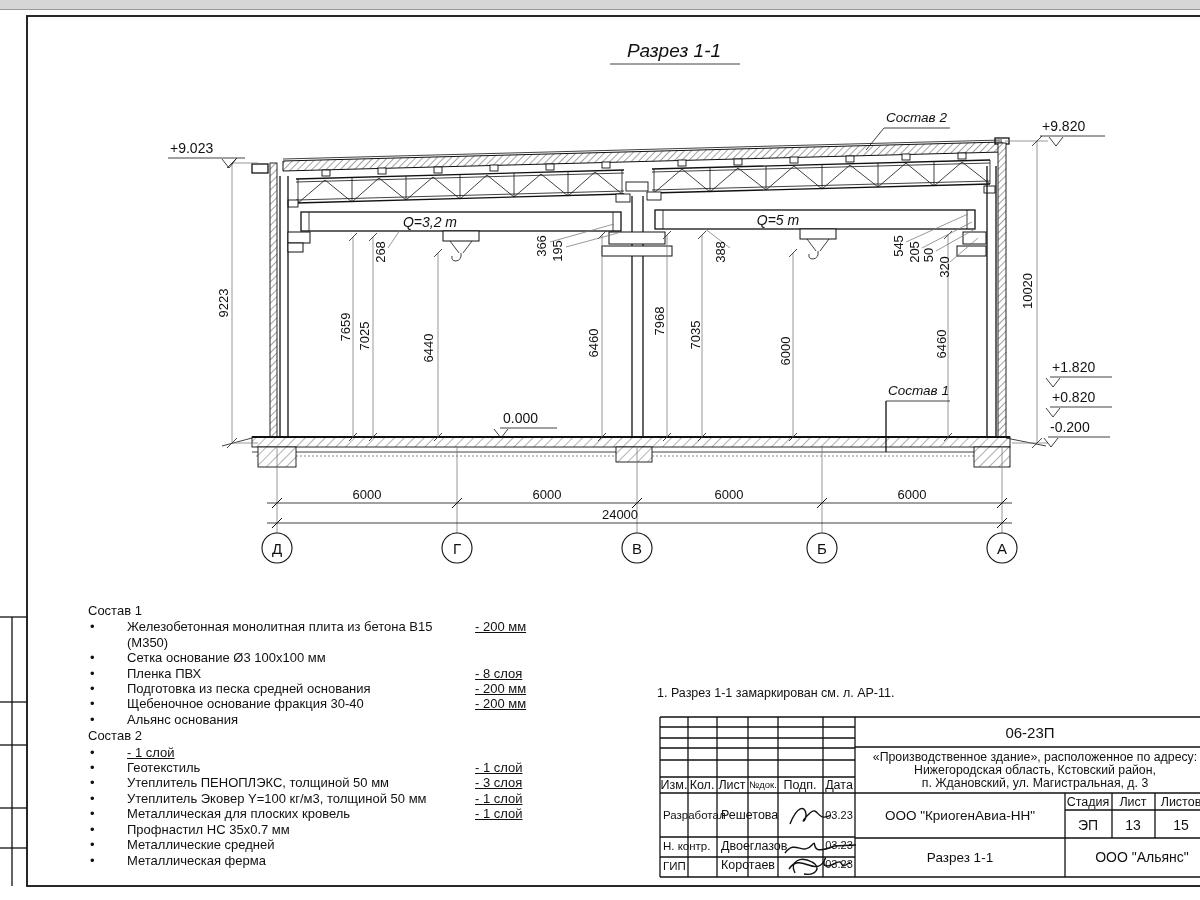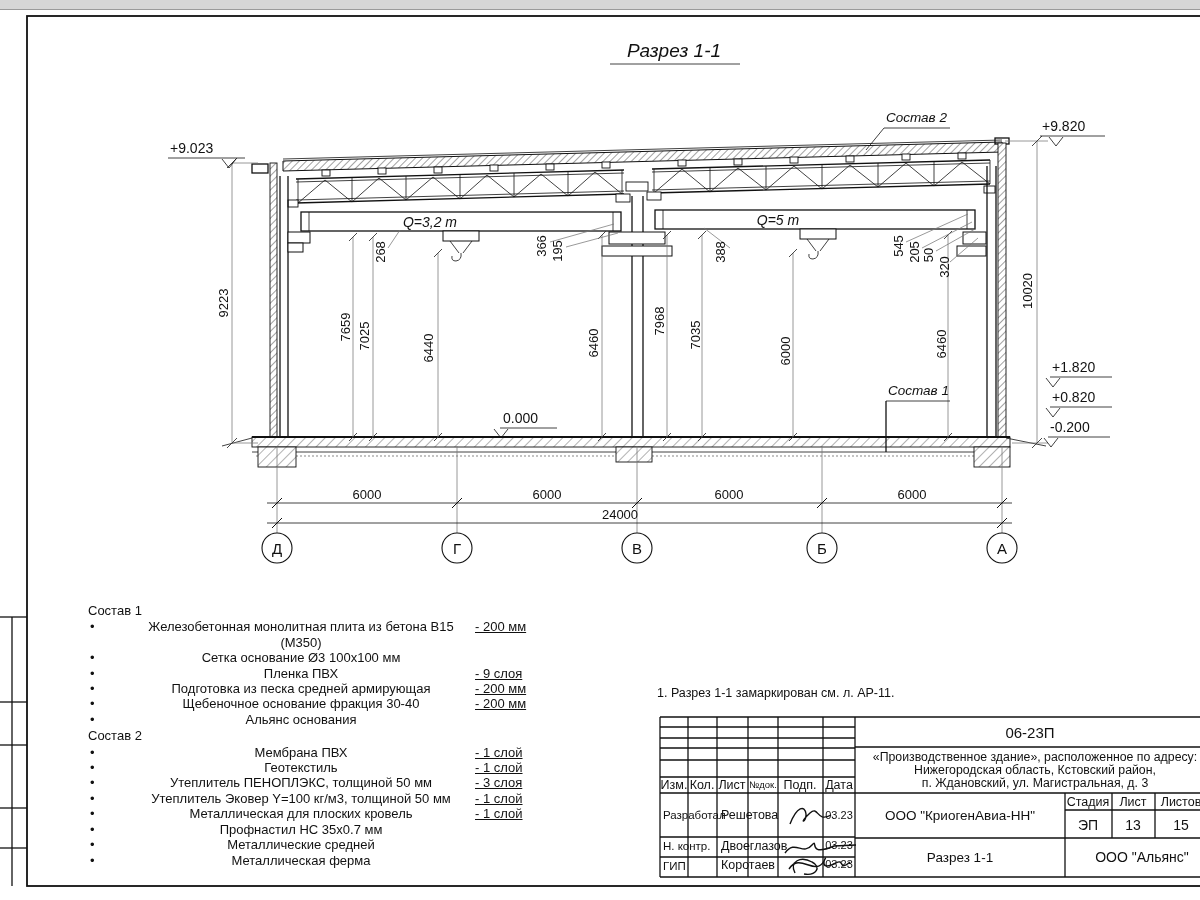--- a/index.html
+++ b/index.html
@@ -24,21 +24,21 @@
   .tb-c{font-size:13.5px;}
   .tb-v{font-size:14px;}
   .lt{stroke:#111;stroke-width:0.8;fill:none;}
   .lm{stroke:#111;stroke-width:1.3;fill:none;}
   .lh{stroke:#111;stroke-width:1.8;fill:none;}
   .lw{stroke:#777;stroke-width:0.75;fill:none;}
   .sostav{position:absolute;left:88px;width:470px;font-size:13px;line-height:15.4px;}
   .s-title{margin:0 0 1px 0;}
   .s-row{display:flex;}
   .s-bullet{width:37px;padding-left:2px;}
-  .s-text{width:348px;text-align:center;}
+  .s-text{width:348px;}
   .s-val{flex:1;text-decoration:underline;}
 </style>
 </head>
 <body>
 
 <div class="page">
   <div class="top-edge"></div>
 
   <svg width="1200" height="900" viewBox="0 0 1200 900" style="position:absolute;left:0;top:0">
     <defs>
@@ -396,41 +396,40 @@
         <span class="s-val">-  200 мм</span>
       </div>
     <div class="s-row">
         <span class="s-bullet">•</span>
         <span class="s-text">Сетка основание Ø3 100х100 мм</span>
         <span class="s-val"></span>
       </div>
     <div class="s-row">
         <span class="s-bullet">•</span>
         <span class="s-text">Пленка ПВХ</span>
-        <span class="s-val">-  9 слоя</span>
-      </div>
-    <div class="s-row">
-        <span class="s-bullet">•</span>
-        <span class="s-text">Подготовка из песка средней армирующая</span>
+        <span class="s-val">-  8 слоя</span>
+      </div>
+    <div class="s-row">
+        <span class="s-bullet">•</span>
+        <span class="s-text">Подготовка из песка средней основания</span>
         <span class="s-val">- 200 мм</span>
       </div>
     <div class="s-row">
         <span class="s-bullet">•</span>
         <span class="s-text">Щебеночное основание фракция 30-40</span>
         <span class="s-val">- 200 мм</span>
       </div>
     <div class="s-row">
         <span class="s-bullet">•</span>
         <span class="s-text">Альянс основания</span>
         <span class="s-val"></span>
       </div>
     <div class="s-title" style="margin-top:1px">Состав 2</div>
     <div class="s-row">
         <span class="s-bullet">•</span>
-        <span class="s-text">Мембрана ПВХ</span>
         <span class="s-val">- 1 слой</span>
       </div>
     <div class="s-row">
         <span class="s-bullet">•</span>
         <span class="s-text">Геотекстиль</span>
         <span class="s-val">- 1 слой</span>
       </div>
     <div class="s-row">
         <span class="s-bullet">•</span>
         <span class="s-text">Утеплитель ПЕНОПЛЭКС, толщиной 50 мм</span>

